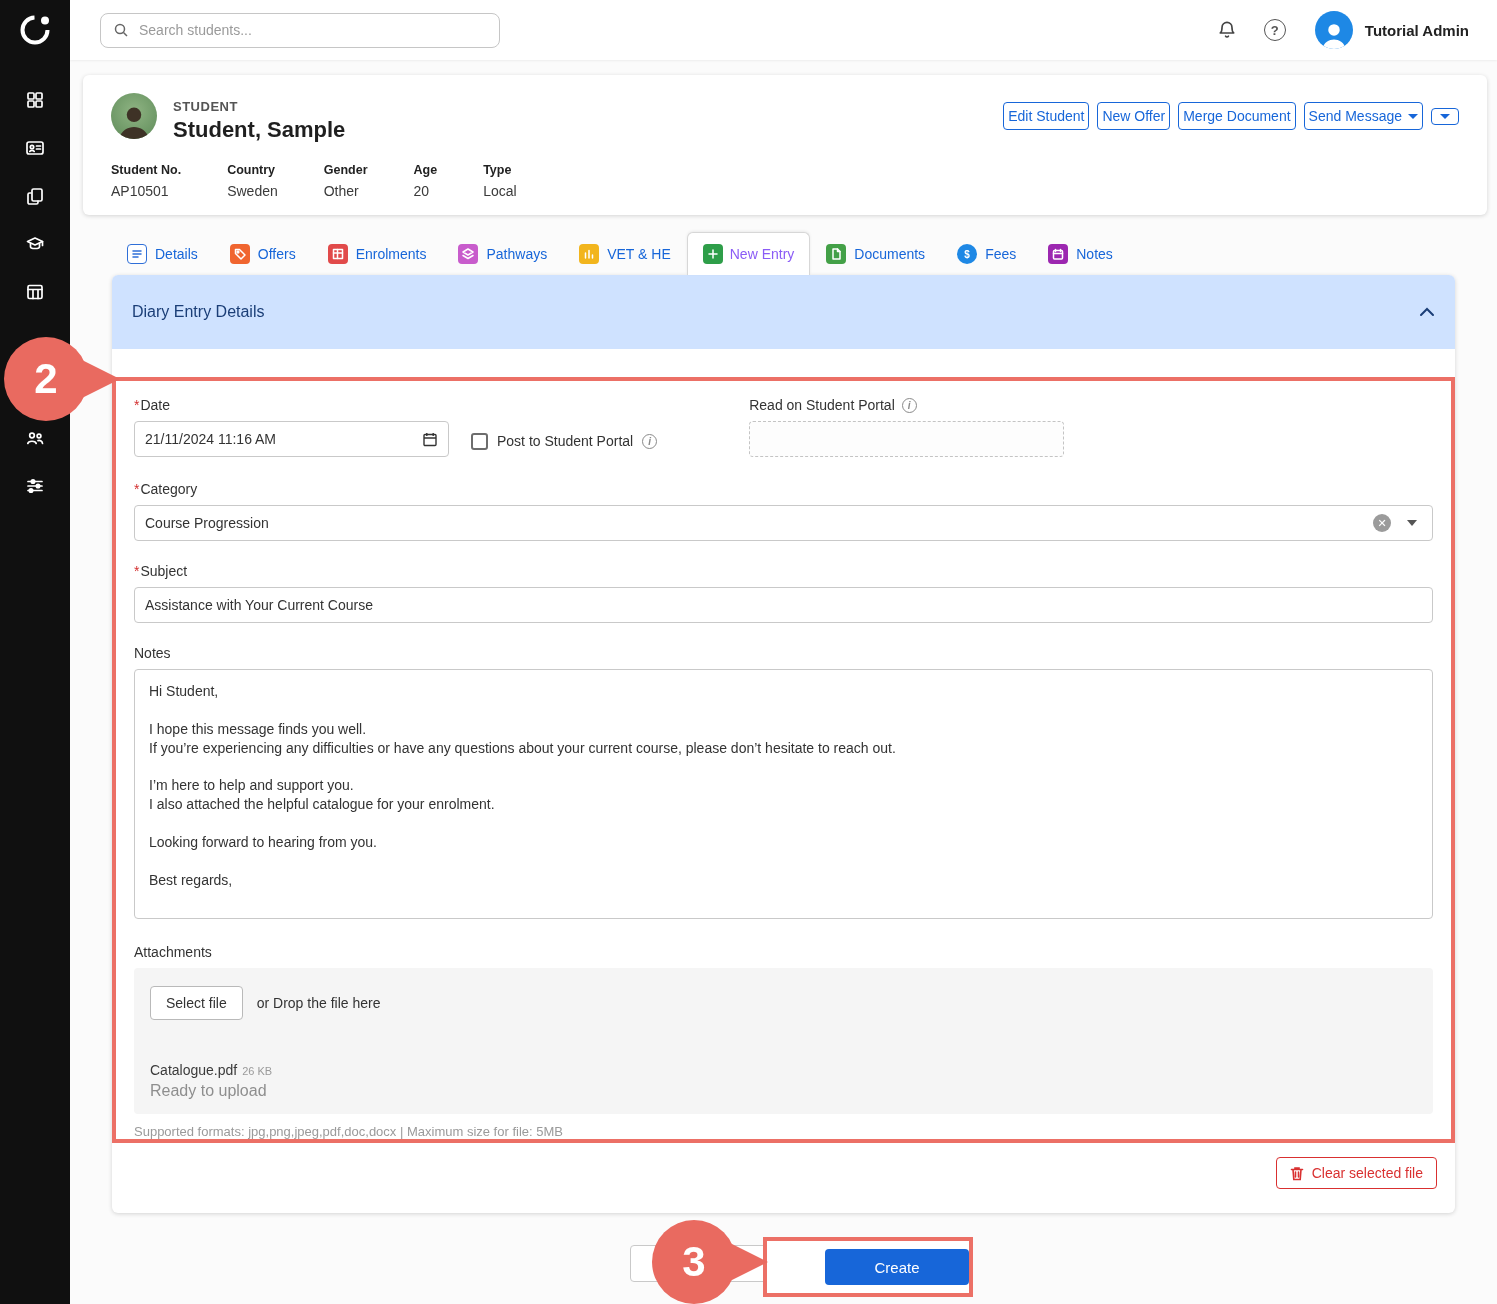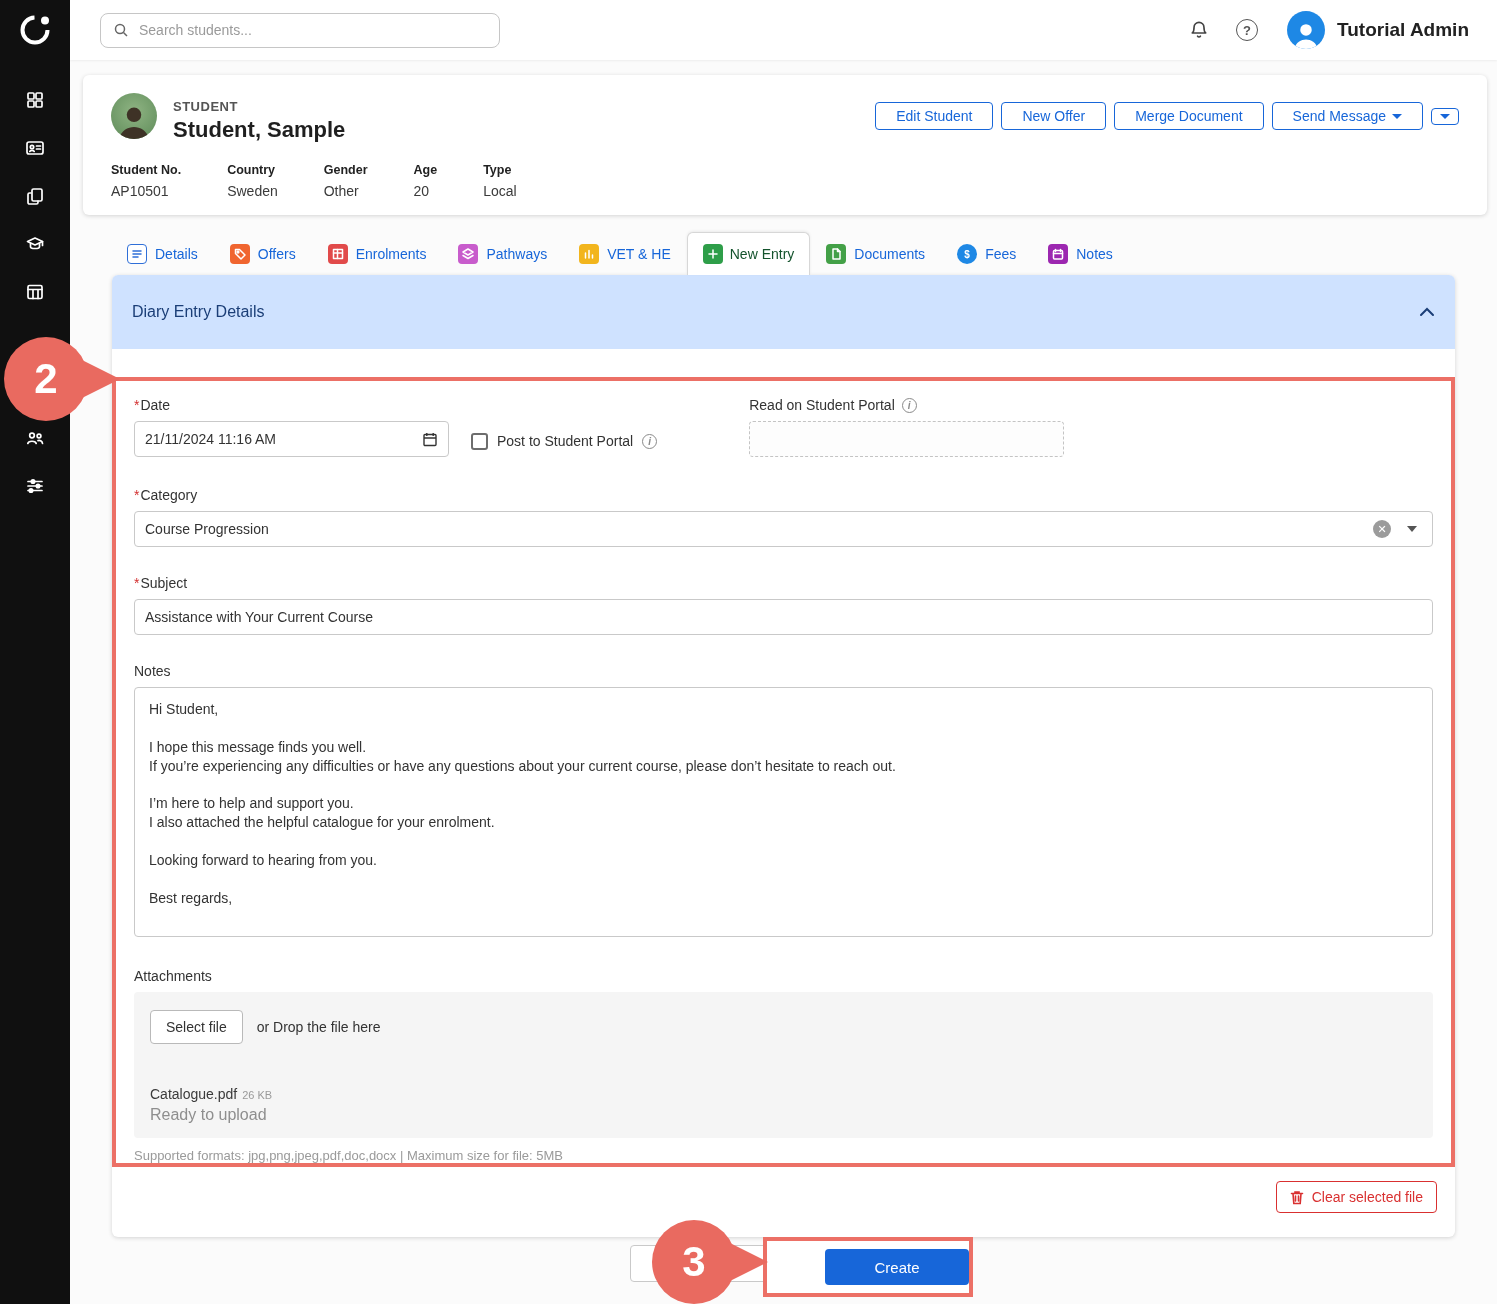--- a/index.html
+++ b/index.html
@@ -23,45 +23,45 @@
                 display:flex; align-items:center; padding:0 12px; background:#fff; }
   .search-box input { border:none; outline:none; flex:1; font-size:14px; color:#333; margin-left:10px;
                       font-family:"Liberation Sans", sans-serif; background:transparent; }
   .search-box input::placeholder { color:#9a9a9a; }
   .topbar-right { margin-left:auto; display:flex; align-items:center; margin-right:28px; }
   .tb-icon { width:36px; height:36px; display:flex; align-items:center; justify-content:center; cursor:pointer; margin-left:12px; }
   .help-circle { width:22px; height:22px; border:1.6px solid #555; border-radius:50%; display:flex; align-items:center; justify-content:center;
                  font-size:13px; font-weight:bold; color:#555; }
   .tb-avatar { width:38px; height:38px; border-radius:50%; background:#1e88e5; display:flex; align-items:flex-end; justify-content:center;
                overflow:hidden; margin-left:22px; }
-  .tb-username { font-weight:bold; font-size:19px; color:#222; margin-left:12px; }
+  .tb-username { font-weight:bold; font-size:15px; color:#222; margin-left:12px; }
   
   .main { margin-left:70px; padding:15px 10px 0 13px; }
   .card { background:#fff; border-radius:6px; box-shadow:0 1px 4px rgba(0,0,0,.16); }
   .student-card { padding:14px 28px 16px 28px; }
   .student-top { display:flex; align-items:center; }
   .stu-avatar { width:46px; height:46px; border-radius:50%; overflow:hidden; flex:0 0 46px;
                 background:radial-gradient(circle at 50% 40%, #8fb483, #5d8a58); display:flex; align-items:flex-end; justify-content:center; }
   .stu-meta { margin-left:16px; }
   .kind-label { font-size:13px; letter-spacing:.5px; color:#555; font-weight:bold;margin-top:10px; }
   .stu-name { font-size:22px; font-weight:bold; color:#1f1f1f; margin-top:3px; }
   .stu-actions { margin-left:auto; display:flex; align-items:center; gap:8px; }
   .btn-outline-blue { background:#fff; border:1px solid #1766d9; color:#1766d9; font-size:14px;
-                      padding:5px 20px; border-radius:4px; cursor:pointer; font-family:"Liberation Sans",sans-serif; display:flex; align-items:center; gap:6px;}
+                      padding:5px 4px; border-radius:4px; cursor:pointer; font-family:"Liberation Sans",sans-serif; display:flex; align-items:center; gap:6px;}
   .caret-down { width:0; height:0; border-left:5px solid transparent; border-right:5px solid transparent; border-top:5px solid #1766d9; display:inline-block; }
   .split-btn { padding:5px 8px; }
   .info-row { display:flex; margin-top:20px; padding-left:0; }
   .info-item { margin-right:46px; }
   .info-item .lbl { font-size:12.5px; font-weight:bold; color:#222; }
   .info-item .val { font-size:14px; color:#3a3a3a; margin-top:6px; }
   
   .tabbar { display:flex; align-items:flex-end; margin:14px 0 0 28px; height:46px; }
   .tab { display:flex; align-items:center; gap:8px; padding:11px 15px; color:#1766d9; font-size:14px; cursor:pointer;
          border:1px solid transparent; border-bottom:none; border-radius:6px 6px 0 0; }
-  .tab.active { background:#fff; border-color:#d7d7d7; color:#14532d; box-shadow:0 -1px 3px rgba(0,0,0,.07);gap:7px; }
+  .tab.active { background:#fff; border-color:#d7d7d7; color:#8b5cf6; box-shadow:0 -1px 3px rgba(0,0,0,.07);gap:7px; }
   .tab-ic { width:20px; height:20px; border-radius:4px; display:flex; align-items:center; justify-content:center; }
   .tab-ic svg { stroke:#fff; fill:none; stroke-width:1.5; stroke-linecap:round; stroke-linejoin:round; }
   .tab-ic.outlined { background:#fff !important; border:1.5px solid #2f6fd8; }
   .tab-ic.outlined svg { stroke:#2f6fd8; }
   .tab-ic.circle { border-radius:50%; }
   .tab-ic text { stroke:none; fill:#fff; font-family:"Liberation Sans",sans-serif; font-weight:bold; }
   
   .panel { margin:0 32px 0 29px; border-radius:6px; box-shadow:0 1px 4px rgba(0,0,0,.16); background:#fff; }
   .panel-header { background:#cfe2ff; color:#1b3e77; font-size:16px; padding:28px 20px; border-radius:6px 6px 0 0;
                   display:flex; align-items:center; cursor:pointer; }
@@ -75,21 +75,21 @@
   .input { height:36px; border:1px solid #c9c9c9; border-radius:4px; background:#fff; display:flex; align-items:center;
            padding:0 10px; font-size:14px; color:#333; width:100%; }
   .input input { border:none; outline:none; flex:1; font-size:14px; color:#333; font-family:"Liberation Sans",sans-serif; background:transparent; }
   .chk-col { display:flex; align-items:center; margin-left:22px; margin-top:26px; height:36px; gap:9px; }
   .checkbox { width:17px; height:17px; border:2px solid #6d6d6d; border-radius:3px; background:#fff; cursor:pointer; }
   .info-i { width:15px; height:15px; border:1px solid #8a8a8a; border-radius:50%; color:#8a8a8a; font-size:10px;
             display:inline-flex; align-items:center; justify-content:center; font-style:italic; font-weight:bold; }
   .read-col { margin-left:92px; width:315px; }
   .read-col .field-label { display:flex; align-items:center; gap:7px; }
   .dashed-input { height:36px; border:1px dashed #c4c4c4; border-radius:4px; background:#fdfdfd; }
-  .frm-section { margin-top:28px; }
+  .frm-section { margin-top:22px; }
   .select-box { position:relative; }
   .select-box .input { padding-right:70px; }
   .sel-clear { position:absolute; right:42px; top:9px; width:18px; height:18px; background:#9b9b9b; border-radius:50%;
                color:#fff; font-size:11px; display:flex; align-items:center; justify-content:center; cursor:pointer; }
   .sel-caret { position:absolute; right:16px; top:15px; width:0; height:0; border-left:5px solid transparent;
                border-right:5px solid transparent; border-top:6px solid #555; cursor:pointer; }
   textarea.notes { width:100%; height:250px; border:1px solid #c9c9c9; border-radius:4px; resize:none; padding:12px 14px;
                    font-size:14px; color:#333; font-family:"Liberation Sans",sans-serif; line-height:1.35; outline:none; }
   .dropzone { background:#f5f5f5; border-radius:4px; padding:18px 16px 14px 16px; min-height:140px; }
   .dz-top { display:flex; align-items:center; gap:14px; }

